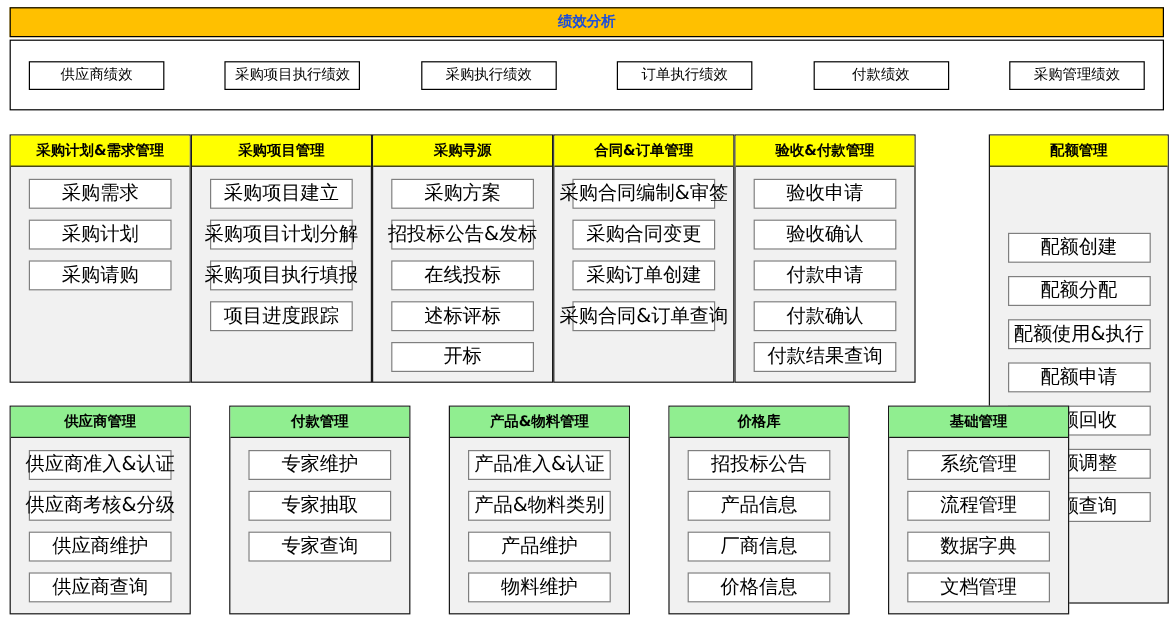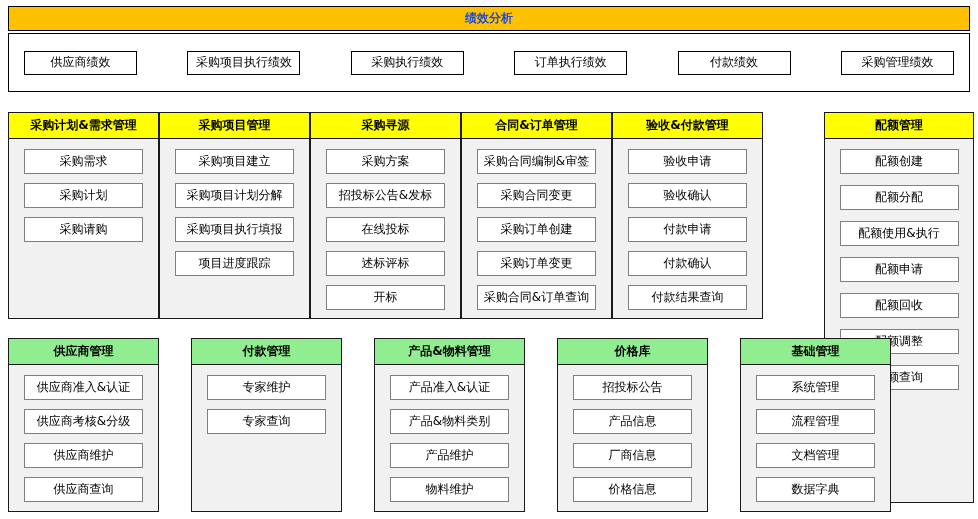--- a/index.html
+++ b/index.html
@@ -76,31 +76,31 @@
   .panel-body {
     flex: 1;
     display: flex; flex-direction: column; align-items: center;
     padding-top: 10px; gap: 9px;
   }
   .item-box {
     width: 119px; height: 25px; flex: none;
     background: #ffffff;
     border: 1.5px solid #7F7F7F;
     display: flex; align-items: center; justify-content: center;
-    font-size: 12px; color: #000000;
+    font-size: 16px; color: #000000;
     white-space: nowrap;
   }
 
   
   .quota-col {
     position: absolute;
     left: 824px; top: 112px;
     width: 150px; height: 391px;
   }
-  .quota-col .panel-body { gap: 11px; }
+  .quota-col .panel-body { gap: 11px; margin-top: 45px; }
 </style>
 </head>
 <body>
 
 <div class="page">
 
   <div class="banner">绩效分析</div>
 
   <div class="perf-container">
 
@@ -165,21 +165,20 @@
       <div class="panel">
         <div class="panel-header yellow">合同&amp;订单管理</div>
         <div class="panel-body">
 
             <div class="item-box">采购合同编制&amp;审签</div>
 
             <div class="item-box">采购合同变更</div>
 
             <div class="item-box">采购订单创建</div>
 
-            <div class="item-box">采购订单变更</div>
 
             <div class="item-box">采购合同&amp;订单查询</div>
           </div>
       </div>
 
       <div class="panel">
         <div class="panel-header yellow">验收&amp;付款管理</div>
         <div class="panel-body">
 
             <div class="item-box">验收申请</div>
@@ -230,20 +229,21 @@
             <div class="item-box">供应商查询</div>
           </div>
       </div>
 
       <div class="panel">
         <div class="panel-header green">付款管理</div>
         <div class="panel-body">
 
             <div class="item-box">专家维护</div>
 
+            <div class="item-box">专家抽取</div>
 
             <div class="item-box">专家查询</div>
           </div>
       </div>
 
       <div class="panel">
         <div class="panel-header green">产品&amp;物料管理</div>
         <div class="panel-body">
 
             <div class="item-box">产品准入&amp;认证</div>
@@ -271,20 +271,20 @@
       </div>
 
       <div class="panel">
         <div class="panel-header green">基础管理</div>
         <div class="panel-body">
 
             <div class="item-box">系统管理</div>
 
             <div class="item-box">流程管理</div>
 
+            <div class="item-box">数据字典</div>
+
             <div class="item-box">文档管理</div>
-
-            <div class="item-box">数据字典</div>
           </div>
       </div>
     </div>
 
 </div>
 
 </body></html>

